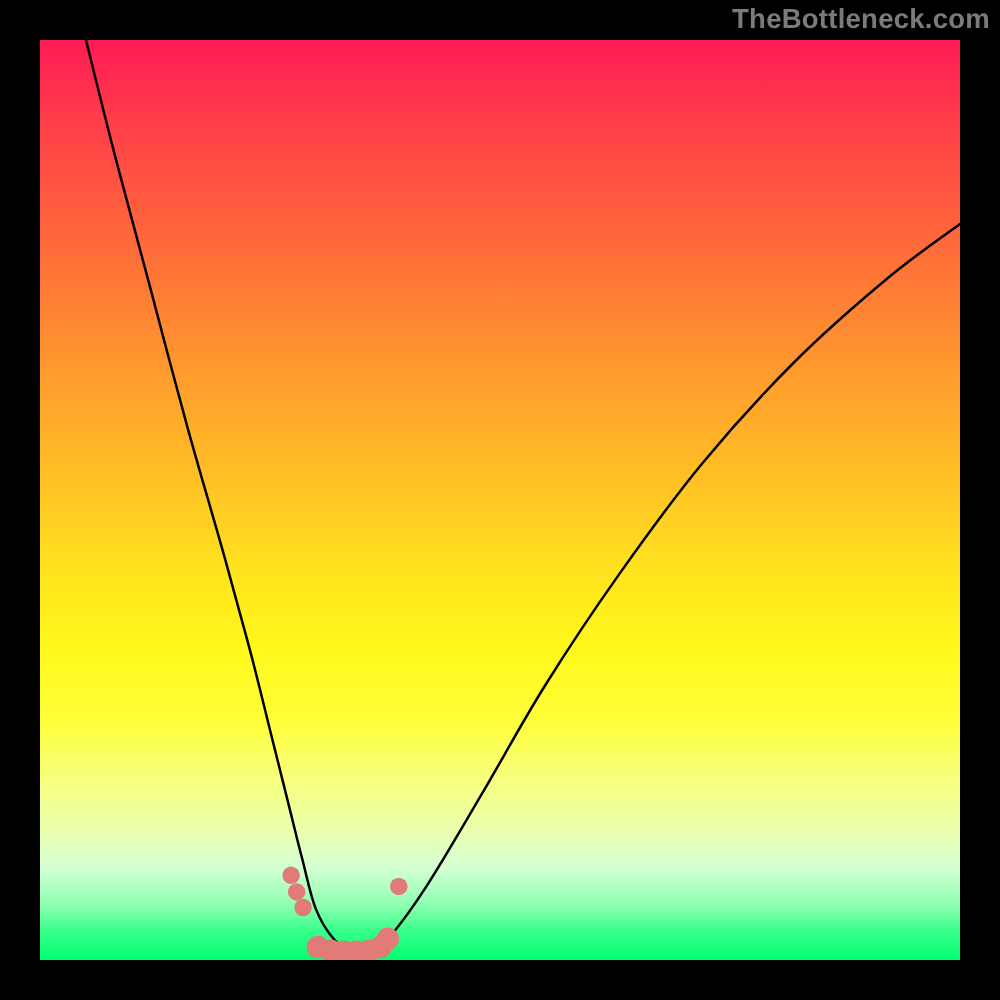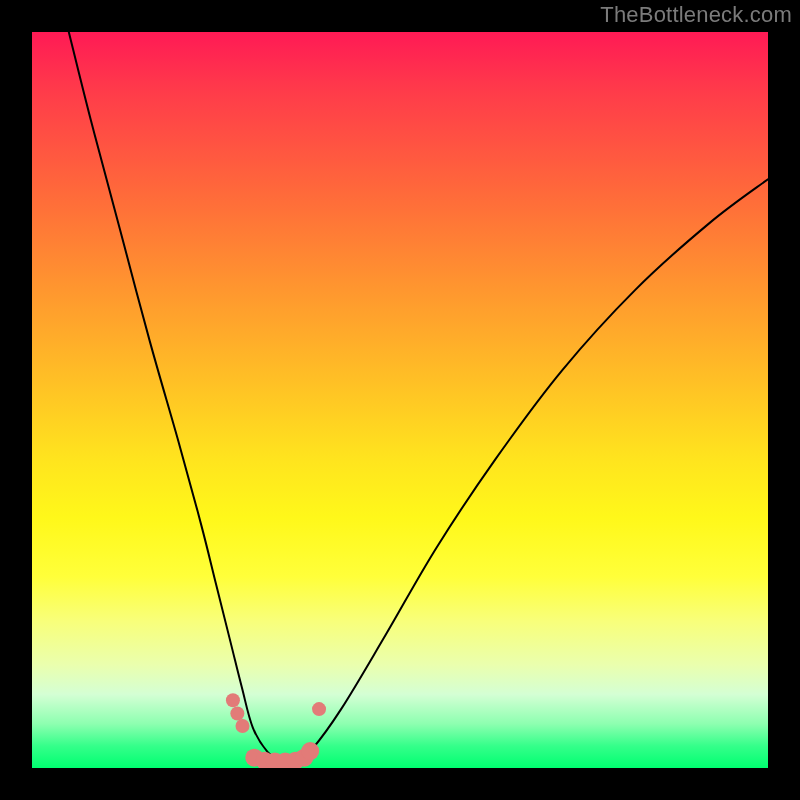--- a/index.html
+++ b/index.html
@@ -50,21 +50,21 @@
       #35ff8a 97%,
       #00ff70 100%
     );
   }
   .watermark {
     position: absolute;
     top: 2px;
     right: 8px;
     color: #7b7b7b;
     font-size: 22px;
-    font-weight: 400;
+    font-weight: 700;
     letter-spacing: 0.2px;
     user-select: none;
   }
   svg.curves {
     position: absolute;
     left: 0;
     top: 0;
     width: 100%;
     height: 100%;
   }

